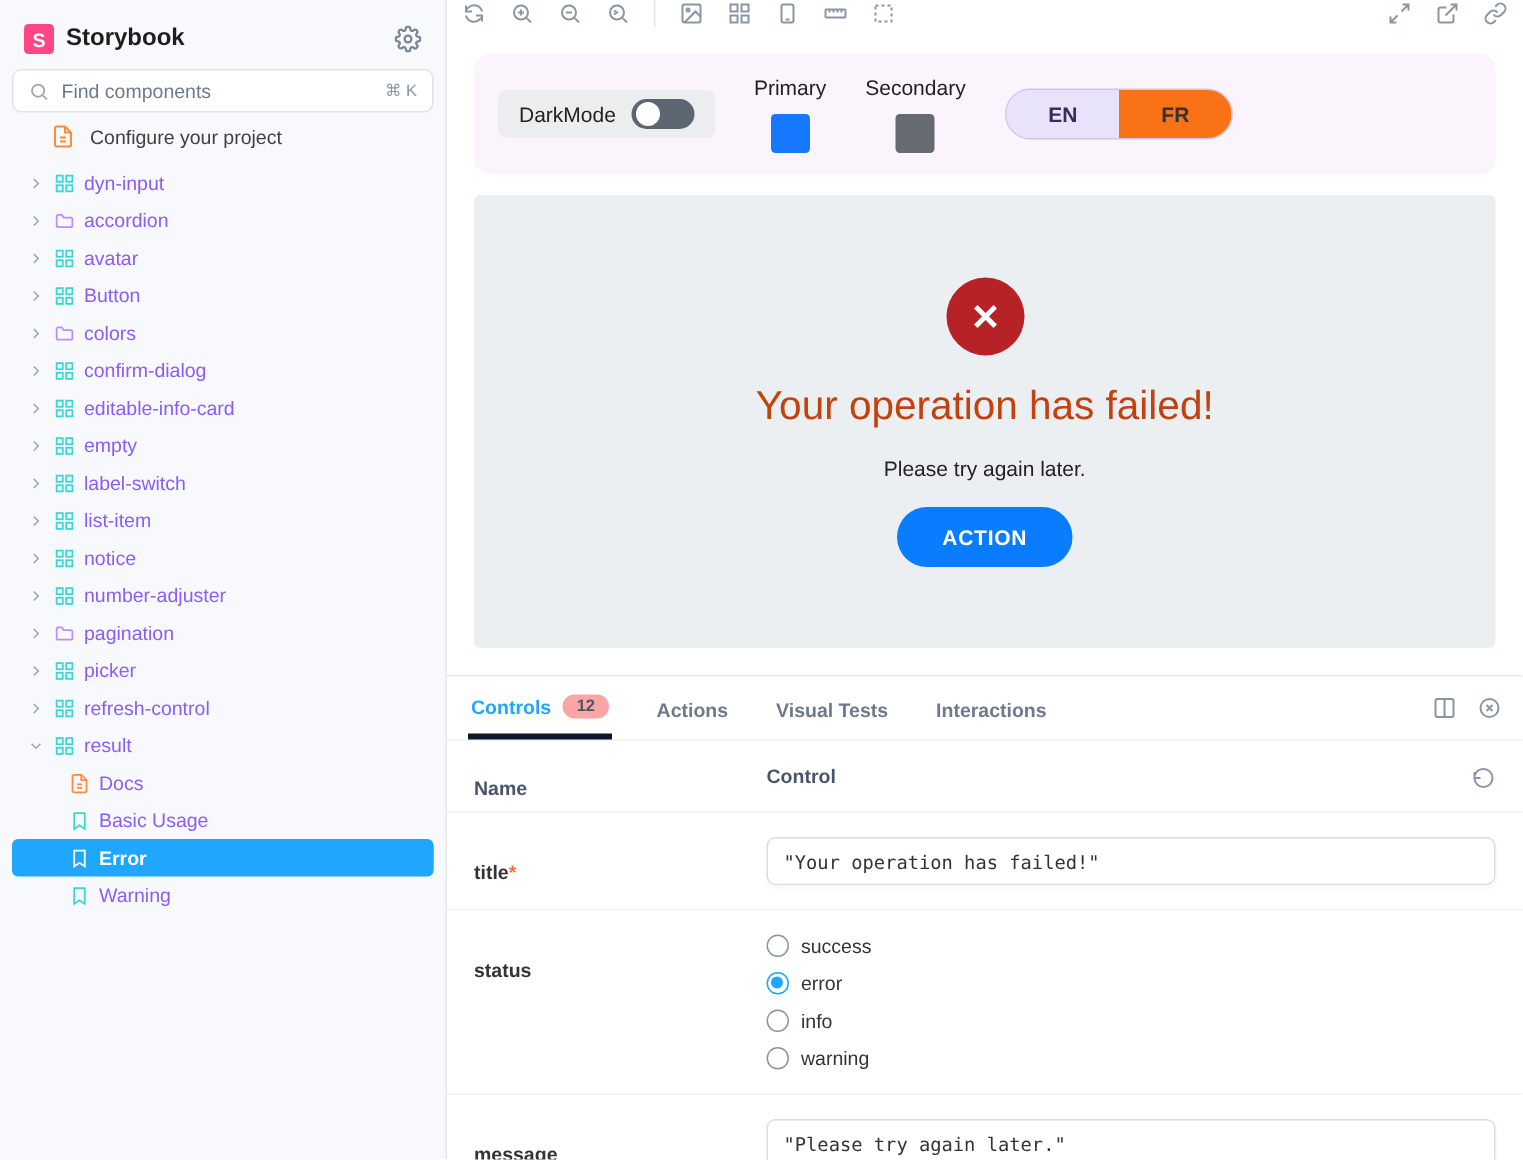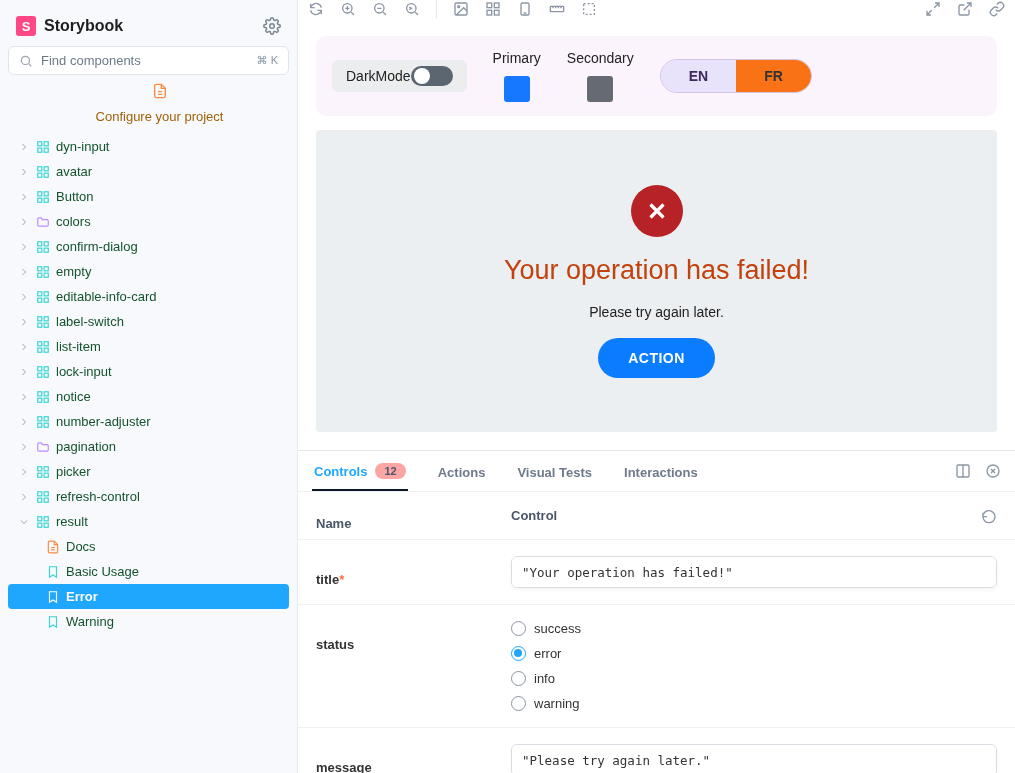--- a/index.html
+++ b/index.html
@@ -10,67 +10,67 @@
   .sidebar { width: 298px; background: #f7f9fc; border-right: 1px solid #e6e9ee; padding: 10px 8px; display: flex; flex-direction: column; overflow: hidden; }
   .sb-header { display: flex; align-items: center; justify-content: space-between; padding: 6px 8px 10px; }
   .sb-logo { display: flex; align-items: center; gap: 8px; font-weight: 800; font-size: 16px; color: #1e1e1e; }
   .sb-logo-mark { width: 20px; height: 20px; background: #ff4785; border-radius: 3px; display:flex; align-items:center; justify-content:center; color:#fff; font-weight:900; font-size:13px; }
   .sb-gear { width: 18px; height: 18px; color:#7a8594; cursor:pointer; }
   .sb-search { display:flex; align-items:center; gap:8px; background:#fff; border:1px solid #e0e4ea; border-radius:6px; padding:6px 10px; color:#6e7a8a; font-size:13px; }
   .sb-search .grow { flex:1; }
   .sb-search .kbd { font-size:11px; color:#8b95a3; }
   .sb-section-header { display:flex; justify-content:space-between; align-items:center; color:#8b95a3; font-size:11px; font-weight:700; letter-spacing: .7px; padding: 0 4px 6px; }
   .sb-tree { flex:1; overflow:auto; }
-  .sb-item { display:flex; align-items:center; gap:6px; padding: 5px 4px; border-radius:4px; color:#14532d; cursor:pointer; font-size:13px; }
+  .sb-item { display:flex; align-items:center; gap:6px; padding: 5px 4px; border-radius:4px; color:#8b5cf6; cursor:pointer; font-size:13px; }
   .sb-chevron { width:12px; height:12px; color:#9aa4b2; flex:none; }
   .sb-chevron.open svg { transform: rotate(90deg); }
   .sb-grid-icon { width:14px; height:14px; color:#37d5d3; flex:none; }
   .sb-folder-icon { width:14px; height:14px; color:#bb8eff; flex:none; }
   .sb-doc-icon { width:14px; height:14px; color:#ff8a3d; flex:none; }
   .sb-story-icon { width:14px; height:14px; color:#37d5d3; flex:none; }
   .sb-item.selected { background:#1ea7fd; color:#fff; font-weight:600; }
   .sb-item.selected .sb-story-icon { color:#fff; }
   .sb-item.depth1 { padding-left: 10px; }
   .sb-item.depth2 { padding-left: 38px; }
-  .sb-config { display:flex; align-items:center; gap:10px; padding: 8px 4px 10px 26px; color:#a16207; font-size:13px; cursor:pointer;flex-direction:column;}
+  .sb-config { display:flex; align-items:center; gap:10px; padding: 8px 4px 10px 26px; color:#404040; font-size:13px; cursor:pointer;}
   .sb-config .sb-doc-icon { width:16px; height:16px; }
   .sel-band { position:relative; }
   .sel-band::after{ content:""; position:absolute; right:-6px; top:2px; bottom:2px; width:6px; background:#1ea7fd; border-radius:3px; }
 
   
   .main { flex:1; display:flex; flex-direction:column; }
   .toolbar { height: 32px; display:flex; align-items:center; justify-content:space-between; padding: 0 10px; color:#8b95a3; }
   .tb-left, .tb-right { display:flex; align-items:center; gap:16px; }
   .tb-sep { width:1px; height:18px; background:#e3e7ec; }
   .tb-icon { width:16px; height:16px; cursor:pointer; color:#8b95a3; }
 
   .canvas-wrap { padding: 18px; }
   .globals-bar { background:#fbf4fc; border-radius:10px; padding:14px 16px; display:flex; align-items:center; gap:26px; }
-  .chip-dark { background:#ebedef; padding:6px 14px; border-radius:6px; display:flex; align-items:center; color:#222; font-size:14px; }
+  .chip-dark { background:#ebedef; padding:6px 14px; border-radius:6px; display:flex; align-items:center; gap:10px; color:#222; font-size:14px; }
   .toggle { width:42px; height:20px; border-radius:20px; background:#5c6670; position:relative; cursor:pointer; }
   .toggle::after{ content:""; width:16px; height:16px; border-radius:50%; background:#fff; position:absolute; top:2px; left:3px; }
   .swatch-group { display:flex; align-items:center; gap:10px; font-size:14px; color:#222;flex-direction:column; }
   .swatch { width:26px; height:26px; border-radius:3px; }
   .lang-seg { display:flex; border:1px solid #cfc5e8; border-radius:22px; overflow:hidden; font-size:14px; font-weight:600; }
   .lang-seg .seg { padding:8px 28px; cursor:pointer; }
   .lang-seg .active { background:#e9e2fb; color:#3c2a5b; }
   .lang-seg .inactive { background:#f97316; color:#333; }
 
   .preview { margin-top:14px; background:#eceff1; border-radius:4px; height: 302px; display:flex; flex-direction:column; align-items:center; justify-content:center; gap:18px; }
   .err-circle { width:52px; height:52px; border-radius:50%; background:#b62226; display:flex; align-items:center; justify-content:center; color:#fff; }
   .err-title { font-size:27px; color:#c2410c; font-weight:400; }
   .err-msg { font-size:14px; color:#222; }
   .err-btn { background:#0a7cff; color:#fff; font-weight:700; letter-spacing:.5px; border:none; border-radius:26px; padding:12px 30px; font-size:14px; cursor:pointer; }
 
   
   .panel { border-top:1px solid #e3e7ec; }
   .panel-tabs { display:flex; align-items:center; justify-content:space-between; padding: 0 14px; }
   .tabs-left { display:flex; gap:28px; }
   .ptab { padding:12px 2px 10px; font-size:13px; font-weight:600; color:#6e7a8a; cursor:pointer; display:flex; align-items:center; gap:8px; }
-  .ptab.active { color:#1ea7fd; border-bottom:2px solid #0f172a;text-align:center; }
+  .ptab.active { color:#1ea7fd; border-bottom:4px solid #0f172a;text-align:center; }
   .badge { background:#fca5a5; color:#4a5568; border-radius:12px; padding:2px 9px; font-size:11px; }
   .tabs-right { display:flex; gap:14px; color:#8b95a3; }
   .panel-header-row { display:flex; padding: 8px 18px; border-top:1px solid #eef1f4; border-bottom:1px solid #eef1f4; color:#4a5568; font-size:13px; font-weight:600;}
   .col-name { width: 195px; margin-top: 16px; }
   .col-control { flex:1; display:flex; justify-content:space-between; align-items:center; }
   .panel-row { display:flex; padding:16px 18px; border-bottom:1px solid #eef1f4; font-size:13px; }
   .panel-row .col-name { font-weight:600; color:#333; }
   .req { color:#ff6b3d; font-weight:700; }
   .ctrl-textarea { flex:1; border:1px solid #d8dde3; border-radius:6px; padding:8px 10px; font-family: ui-monospace, Menlo, monospace; font-size:12.5px; resize:none; height:32px; color:#333; box-shadow:0 2px 4px rgba(0,0,0,.04);}
   .radio-col { display:flex; flex-direction:column; gap:10px; color:#333; }
@@ -129,47 +129,56 @@
               <rect x="14" y="3" width="7" height="7"></rect>
               <rect x="3" y="14" width="7" height="7"></rect>
               <rect x="14" y="14" width="7" height="7"></rect>
             </svg></span>
           <span>dyn-input</span>
         </div>
         <div class="sb-item depth1">
           <span class="sb-chevron"><svg viewBox="0 0 24 24" fill="none" stroke="currentColor" stroke-width="2">
               <path d="M9 18l6-6-6-6"></path>
             </svg></span>
-          <span class="sb-grid-icon"><svg viewBox="0 0 24 24" fill="none" stroke="currentColor" stroke-width="2">
-              <rect x="3" y="3" width="7" height="7"></rect>
-              <rect x="14" y="3" width="7" height="7"></rect>
-              <rect x="3" y="14" width="7" height="7"></rect>
-              <rect x="14" y="14" width="7" height="7"></rect>
-            </svg></span>
-          <span>avatar</span>
-        </div>
-        <div class="sb-item depth1">
-          <span class="sb-chevron"><svg viewBox="0 0 24 24" fill="none" stroke="currentColor" stroke-width="2">
-              <path d="M9 18l6-6-6-6"></path>
-            </svg></span>
-          <span class="sb-grid-icon"><svg viewBox="0 0 24 24" fill="none" stroke="currentColor" stroke-width="2">
-              <rect x="3" y="3" width="7" height="7"></rect>
-              <rect x="14" y="3" width="7" height="7"></rect>
-              <rect x="3" y="14" width="7" height="7"></rect>
-              <rect x="14" y="14" width="7" height="7"></rect>
-            </svg></span>
-          <span>Button</span>
-        </div>
-        <div class="sb-item depth1">
-          <span class="sb-chevron"><svg viewBox="0 0 24 24" fill="none" stroke="currentColor" stroke-width="2">
-              <path d="M9 18l6-6-6-6"></path>
-            </svg></span>
           <span class="sb-folder-icon"><svg viewBox="0 0 24 24" fill="none" stroke="currentColor" stroke-width="2">
               <path d="M3 7a2 2 0 012-2h4l2 3h8a2 2 0 012 2v7a2 2 0 01-2 2H5a2 2 0 01-2-2z"></path>
             </svg></span>
+          <span>accordion</span>
+        </div>
+        <div class="sb-item depth1">
+          <span class="sb-chevron"><svg viewBox="0 0 24 24" fill="none" stroke="currentColor" stroke-width="2">
+              <path d="M9 18l6-6-6-6"></path>
+            </svg></span>
+          <span class="sb-grid-icon"><svg viewBox="0 0 24 24" fill="none" stroke="currentColor" stroke-width="2">
+              <rect x="3" y="3" width="7" height="7"></rect>
+              <rect x="14" y="3" width="7" height="7"></rect>
+              <rect x="3" y="14" width="7" height="7"></rect>
+              <rect x="14" y="14" width="7" height="7"></rect>
+            </svg></span>
+          <span>avatar</span>
+        </div>
+        <div class="sb-item depth1">
+          <span class="sb-chevron"><svg viewBox="0 0 24 24" fill="none" stroke="currentColor" stroke-width="2">
+              <path d="M9 18l6-6-6-6"></path>
+            </svg></span>
+          <span class="sb-grid-icon"><svg viewBox="0 0 24 24" fill="none" stroke="currentColor" stroke-width="2">
+              <rect x="3" y="3" width="7" height="7"></rect>
+              <rect x="14" y="3" width="7" height="7"></rect>
+              <rect x="3" y="14" width="7" height="7"></rect>
+              <rect x="14" y="14" width="7" height="7"></rect>
+            </svg></span>
+          <span>Button</span>
+        </div>
+        <div class="sb-item depth1">
+          <span class="sb-chevron"><svg viewBox="0 0 24 24" fill="none" stroke="currentColor" stroke-width="2">
+              <path d="M9 18l6-6-6-6"></path>
+            </svg></span>
+          <span class="sb-folder-icon"><svg viewBox="0 0 24 24" fill="none" stroke="currentColor" stroke-width="2">
+              <path d="M3 7a2 2 0 012-2h4l2 3h8a2 2 0 012 2v7a2 2 0 01-2 2H5a2 2 0 01-2-2z"></path>
+            </svg></span>
           <span>colors</span>
         </div>
         <div class="sb-item depth1">
           <span class="sb-chevron"><svg viewBox="0 0 24 24" fill="none" stroke="currentColor" stroke-width="2">
               <path d="M9 18l6-6-6-6"></path>
             </svg></span>
           <span class="sb-grid-icon"><svg viewBox="0 0 24 24" fill="none" stroke="currentColor" stroke-width="2">
               <rect x="3" y="3" width="7" height="7"></rect>
               <rect x="14" y="3" width="7" height="7"></rect>
               <rect x="3" y="14" width="7" height="7"></rect>
@@ -180,69 +189,57 @@
         <div class="sb-item depth1">
           <span class="sb-chevron"><svg viewBox="0 0 24 24" fill="none" stroke="currentColor" stroke-width="2">
               <path d="M9 18l6-6-6-6"></path>
             </svg></span>
           <span class="sb-grid-icon"><svg viewBox="0 0 24 24" fill="none" stroke="currentColor" stroke-width="2">
               <rect x="3" y="3" width="7" height="7"></rect>
               <rect x="14" y="3" width="7" height="7"></rect>
               <rect x="3" y="14" width="7" height="7"></rect>
               <rect x="14" y="14" width="7" height="7"></rect>
             </svg></span>
+          <span>editable-info-card</span>
+        </div>
+        <div class="sb-item depth1">
+          <span class="sb-chevron"><svg viewBox="0 0 24 24" fill="none" stroke="currentColor" stroke-width="2">
+              <path d="M9 18l6-6-6-6"></path>
+            </svg></span>
+          <span class="sb-grid-icon"><svg viewBox="0 0 24 24" fill="none" stroke="currentColor" stroke-width="2">
+              <rect x="3" y="3" width="7" height="7"></rect>
+              <rect x="14" y="3" width="7" height="7"></rect>
+              <rect x="3" y="14" width="7" height="7"></rect>
+              <rect x="14" y="14" width="7" height="7"></rect>
+            </svg></span>
           <span>empty</span>
         </div>
         <div class="sb-item depth1">
           <span class="sb-chevron"><svg viewBox="0 0 24 24" fill="none" stroke="currentColor" stroke-width="2">
               <path d="M9 18l6-6-6-6"></path>
             </svg></span>
           <span class="sb-grid-icon"><svg viewBox="0 0 24 24" fill="none" stroke="currentColor" stroke-width="2">
               <rect x="3" y="3" width="7" height="7"></rect>
               <rect x="14" y="3" width="7" height="7"></rect>
               <rect x="3" y="14" width="7" height="7"></rect>
               <rect x="14" y="14" width="7" height="7"></rect>
             </svg></span>
-          <span>editable-info-card</span>
-        </div>
-        <div class="sb-item depth1">
-          <span class="sb-chevron"><svg viewBox="0 0 24 24" fill="none" stroke="currentColor" stroke-width="2">
-              <path d="M9 18l6-6-6-6"></path>
-            </svg></span>
-          <span class="sb-grid-icon"><svg viewBox="0 0 24 24" fill="none" stroke="currentColor" stroke-width="2">
-              <rect x="3" y="3" width="7" height="7"></rect>
-              <rect x="14" y="3" width="7" height="7"></rect>
-              <rect x="3" y="14" width="7" height="7"></rect>
-              <rect x="14" y="14" width="7" height="7"></rect>
-            </svg></span>
           <span>label-switch</span>
         </div>
         <div class="sb-item depth1">
           <span class="sb-chevron"><svg viewBox="0 0 24 24" fill="none" stroke="currentColor" stroke-width="2">
               <path d="M9 18l6-6-6-6"></path>
             </svg></span>
           <span class="sb-grid-icon"><svg viewBox="0 0 24 24" fill="none" stroke="currentColor" stroke-width="2">
               <rect x="3" y="3" width="7" height="7"></rect>
               <rect x="14" y="3" width="7" height="7"></rect>
               <rect x="3" y="14" width="7" height="7"></rect>
               <rect x="14" y="14" width="7" height="7"></rect>
             </svg></span>
           <span>list-item</span>
-        </div>
-        <div class="sb-item depth1">
-          <span class="sb-chevron"><svg viewBox="0 0 24 24" fill="none" stroke="currentColor" stroke-width="2">
-              <path d="M9 18l6-6-6-6"></path>
-            </svg></span>
-          <span class="sb-grid-icon"><svg viewBox="0 0 24 24" fill="none" stroke="currentColor" stroke-width="2">
-              <rect x="3" y="3" width="7" height="7"></rect>
-              <rect x="14" y="3" width="7" height="7"></rect>
-              <rect x="3" y="14" width="7" height="7"></rect>
-              <rect x="14" y="14" width="7" height="7"></rect>
-            </svg></span>
-          <span>lock-input</span>
         </div>
         <div class="sb-item depth1">
           <span class="sb-chevron"><svg viewBox="0 0 24 24" fill="none" stroke="currentColor" stroke-width="2">
               <path d="M9 18l6-6-6-6"></path>
             </svg></span>
           <span class="sb-grid-icon"><svg viewBox="0 0 24 24" fill="none" stroke="currentColor" stroke-width="2">
               <rect x="3" y="3" width="7" height="7"></rect>
               <rect x="14" y="3" width="7" height="7"></rect>
               <rect x="3" y="14" width="7" height="7"></rect>
               <rect x="14" y="14" width="7" height="7"></rect>

